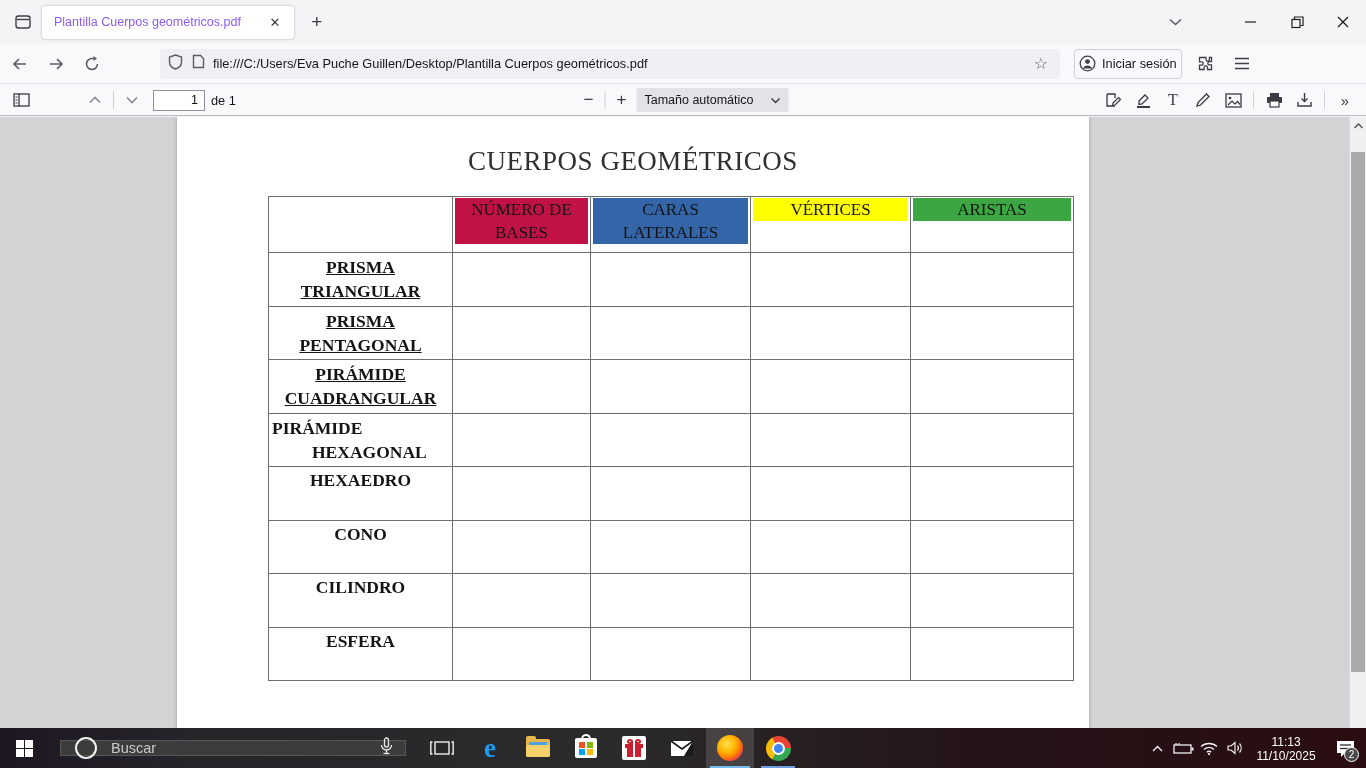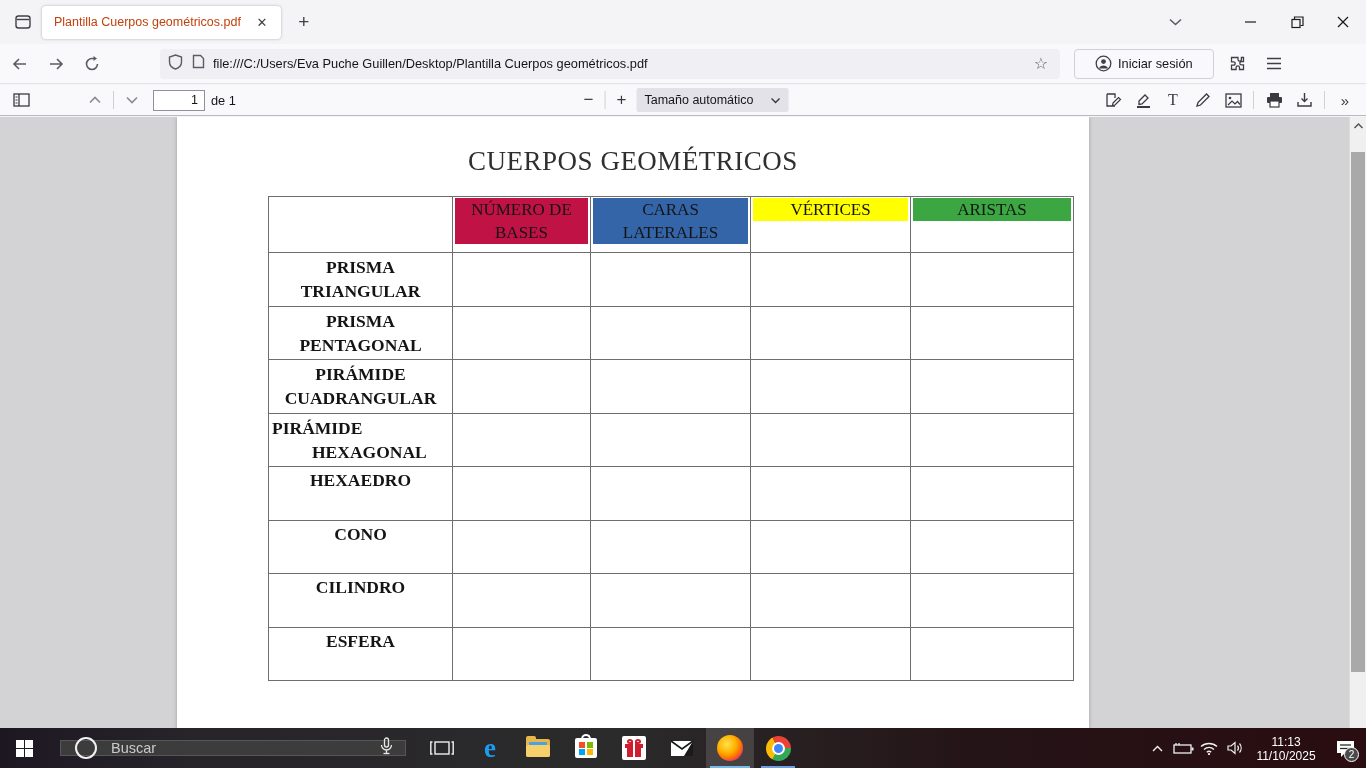--- a/index.html
+++ b/index.html
@@ -3,35 +3,35 @@
 <meta charset="utf-8">
 <style>
   * { margin:0; padding:0; box-sizing:border-box; }
   html,body { width:1366px; height:768px; overflow:hidden; font-family:"Liberation Sans",sans-serif; }
   .window { position:relative; width:1366px; height:768px; background:#f4f4f7; }
 
   
   .titlebar { position:absolute; top:0; left:0; right:0; height:44px; background:#f4f4f7; display:flex; align-items:center; }
   .ffview-btn { width:30px; height:30px; margin-left:8px; display:flex; align-items:center; justify-content:center; border-radius:4px; }
   .tab { display:flex; align-items:center; height:33px; margin-left:4px; background:#fff; border-radius:4px; box-shadow:0 0 3px rgba(0,0,0,.28); padding:0 8px 0 12px; max-width:272px; }
-  .tab-title { font-size:12.5px; color:#c2410c; white-space:nowrap; overflow:hidden; margin-right:10px; }
+  .tab-title { font-size:12.5px; color:#8b5cf6; white-space:nowrap; overflow:hidden; margin-right:23px; }
   .tab-close { width:22px; height:22px; border-radius:3px; display:flex; align-items:center; justify-content:center; color:#3f3f46; font-size:13px; }
   .newtab-btn { width:30px; height:30px; margin-left:8px; display:flex; align-items:center; justify-content:center; font-size:19px; color:#3f3f46; border-radius:4px; }
   .titlebar-right { margin-left:auto; display:flex; align-items:center; height:100%; }
   .tabs-list-btn { width:34px; height:30px; display:flex; align-items:center; justify-content:center; margin-right:36px; }
   .win-btn { width:46px; height:100%; display:flex; align-items:center; justify-content:center; color:#1b1b1f; }
 
   
   .navbar { position:absolute; top:44px; left:0; right:0; height:40px; background:#f9f9fb; display:flex; align-items:center; border-bottom:1px solid #e3e3e8; }
   .nav-btn { width:32px; height:30px; display:flex; align-items:center; justify-content:center; border-radius:4px; margin-left:4px; }
   .ext-gap { width:52px; }
   .urlbar { height:30px; flex:1; max-width:900px; background:#f0f0f4; border-radius:4px; display:flex; align-items:center; padding:0 8px; }
   .url-text { font-size:12.8px; color:#15141a; flex:1; margin-left:8px; white-space:nowrap; overflow:hidden; }
   .star { font-size:16px; color:#5b5b66; padding:0 4px; }
-  .signin-btn { display:flex; align-items:center; height:30px; border:1px solid #cfcfd8; border-radius:4px; padding:0 20px; margin-left:14px; background:#f9f9fb; }
+  .signin-btn { display:flex; align-items:center; height:30px; border:1px solid #cfcfd8; border-radius:4px; padding:0 4px; margin-left:14px; background:#f9f9fb; }
   .signin-label { font-size:12.8px; color:#15141a; margin-left:6px; }
   .icon-btn { width:32px; height:30px; display:flex; align-items:center; justify-content:center; margin:0 2px; }
 
   
   .pdftoolbar { position:absolute; top:85px; left:0; right:0; height:31px; background:#f9f9fb; border-bottom:1px solid #b9b9c2; display:flex; align-items:center; }
   .pt-left { display:flex; align-items:center; margin-left:8px; }
   .vdiv { width:1px; height:18px; background:#cfcfd8; margin:0 5px; }
   .pt-btn { width:26px; height:26px; display:flex; align-items:center; justify-content:center; border-radius:3px; }
   .page-input { width:52px; height:21px; border:1px solid #8f8f9d; background:#fff; font-size:12.5px; text-align:right; padding-right:6px; margin:0 6px 0 8px; color:#15141a; font-family:"Liberation Sans",sans-serif; }
   .page-count { font-size:12.8px; color:#15141a; }
@@ -46,21 +46,21 @@
   .viewer { position:absolute; top:117px; left:0; right:0; bottom:40px; background:#d3d3d6; overflow:hidden; }
   .pdf-page { position:absolute; left:177px; top:0; width:912px; height:612px; background:#fff; box-shadow:0 0 4px rgba(0,0,0,.25); }
   .doc-title { margin-top:29px; text-align:center; font-family:"Liberation Serif",serif; font-size:27px; color:#2f2f2f; letter-spacing:.5px; }
   .doc-table { border-collapse:collapse; table-layout:fixed; margin:19px 0 0 91px; }
   .doc-table th, .doc-table td { border:1px solid #6e6e6e; }
   .doc-table thead tr { height:56px; }
   .doc-table tbody tr { height:53.5px; }
   .doc-table th { vertical-align:top; padding:1px 2px; font-weight:normal; }
   .hl { font-family:"Liberation Serif",serif; font-size:17px; line-height:23px; color:#141414; text-align:center; }
   .label-cell { font-family:"Liberation Serif",serif; font-weight:bold; font-size:17.5px; line-height:24px; color:#141414; text-align:center; }
-  .center-middle { vertical-align:middle; }
+  .center-middle { vertical-align:middle;text-decoration:underline; }
   .center-top { vertical-align:top; padding-top:1px; }
   .left-middle { vertical-align:middle; text-align:left; padding-left:3px; }
   .left-middle .indent { padding-left:40px; }
 
   .scrollbar { position:absolute; right:0; top:0; bottom:0; width:17px; background:#f0f0f0; border-left:1px solid #dcdcdc; }
   .sb-arrow { height:17px; display:flex; align-items:center; justify-content:center; }
   .sb-thumb { position:absolute; left:1px; right:1px; top:35px; height:520px; background:#a9a9a9; }
 
   
   .taskbar { position:absolute; left:0; right:0; bottom:0; height:40px; display:flex; align-items:stretch;

